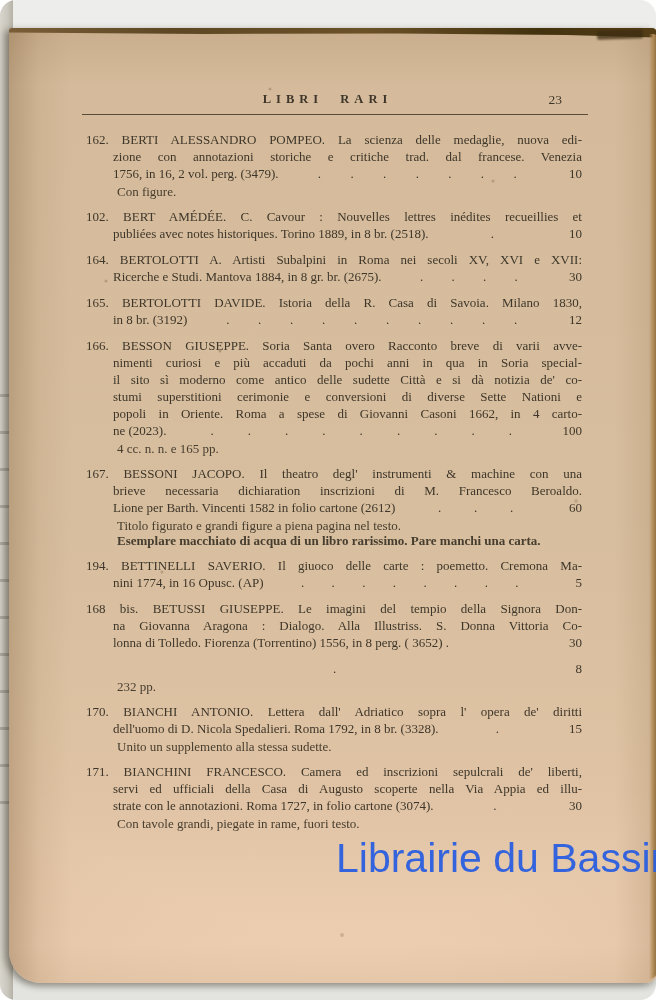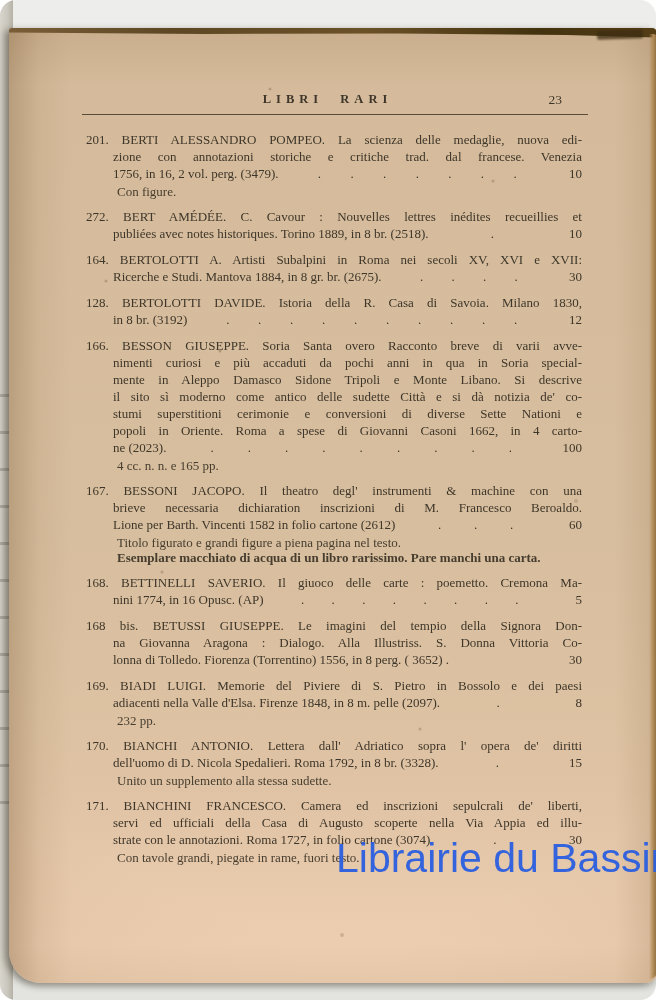--- a/index.html
+++ b/index.html
@@ -127,39 +127,39 @@
     <div class="specks"></div>
 
     <div class="content">
       <div class="header">
         <span class="title">LIBRI RARI</span>
         <span class="pagenum">23</span>
       </div>
       <div class="rule"></div>
       <div class="entries" id="entries">
           <div class="entry">
-            <div class="line j"><span class="num">201.</span> BERTI ALESSANDRO POMPEO. La scienza delle medaglie, nuova edi-</div>
+            <div class="line j"><span class="num">162.</span> BERTI ALESSANDRO POMPEO. La scienza delle medaglie, nuova edi-</div>
             <div class="line j">zione con annotazioni storiche e critiche trad. dal francese. Venezia</div>
             <div class="line last">
               <span class="ltxt">1756, in 16, 2 vol. perg. (3479).</span>
               <span class="dots">
                 <span class="dot">.</span>
                 <span class="dot">.</span>
                 <span class="dot">.</span>
                 <span class="dot">.</span>
                 <span class="dot">.</span>
                 <span class="dot">.</span>
                 <span class="dot">.</span>
               </span>
               <span class="price">10</span>
             </div>
             <div class="note">Con figure.</div>
           </div>
           <div class="entry">
-            <div class="line j"><span class="num">272.</span> BERT AMÉDÉE. C. Cavour : Nouvelles lettres inédites recueillies et</div>
+            <div class="line j"><span class="num">102.</span> BERT AMÉDÉE. C. Cavour : Nouvelles lettres inédites recueillies et</div>
             <div class="line last">
               <span class="ltxt">publiées avec notes historiques. Torino 1889, in 8 br. (2518).</span>
               <span class="dots">
                 <span class="dot">.</span>
               </span>
               <span class="price">10</span>
             </div>
           </div>
           <div class="entry">
             <div class="line j"><span class="num">164.</span> BERTOLOTTI A. Artisti Subalpini in Roma nei secoli XV, XVI e XVII:</div>
@@ -168,42 +168,41 @@
               <span class="dots">
                 <span class="dot">.</span>
                 <span class="dot">.</span>
                 <span class="dot">.</span>
                 <span class="dot">.</span>
               </span>
               <span class="price">30</span>
             </div>
           </div>
           <div class="entry">
-            <div class="line j"><span class="num">128.</span> BERTOLOTTI DAVIDE. Istoria della R. Casa di Savoia. Milano 1830,</div>
+            <div class="line j"><span class="num">165.</span> BERTOLOTTI DAVIDE. Istoria della R. Casa di Savoia. Milano 1830,</div>
             <div class="line last">
               <span class="ltxt">in 8 br. (3192)</span>
               <span class="dots">
                 <span class="dot">.</span>
                 <span class="dot">.</span>
                 <span class="dot">.</span>
                 <span class="dot">.</span>
                 <span class="dot">.</span>
                 <span class="dot">.</span>
                 <span class="dot">.</span>
                 <span class="dot">.</span>
                 <span class="dot">.</span>
                 <span class="dot">.</span>
               </span>
               <span class="price">12</span>
             </div>
           </div>
           <div class="entry">
             <div class="line j"><span class="num">166.</span> BESSON GIUSEPPE. Soria Santa overo Racconto breve di varii avve-</div>
             <div class="line j">nimenti curiosi e più accaduti da pochi anni in qua in Soria special-</div>
-            <div class="line j">mente in Aleppo Damasco Sidone Tripoli e Monte Libano. Si descrive</div>
             <div class="line j">il sito sì moderno come antico delle sudette Città e si dà notizia de' co-</div>
             <div class="line j">stumi superstitioni cerimonie e conversioni di diverse Sette Nationi e</div>
             <div class="line j">popoli in Oriente. Roma a spese di Giovanni Casoni 1662, in 4 carto-</div>
             <div class="line last">
               <span class="ltxt">ne (2023).</span>
               <span class="dots">
                 <span class="dot">.</span>
                 <span class="dot">.</span>
                 <span class="dot">.</span>
                 <span class="dot">.</span>
@@ -226,21 +225,21 @@
                 <span class="dot">.</span>
                 <span class="dot">.</span>
                 <span class="dot">.</span>
               </span>
               <span class="price">60</span>
             </div>
             <div class="note">Titolo figurato e grandi figure a piena pagina nel testo.</div>
             <div class="note">Esemplare macchiato di acqua di un libro rarissimo. Pare manchi una carta.</div>
           </div>
           <div class="entry">
-            <div class="line j"><span class="num">168.</span> BETTINELLI SAVERIO. Il giuoco delle carte : poemetto. Cremona Ma-</div>
+            <div class="line j"><span class="num">194.</span> BETTINELLI SAVERIO. Il giuoco delle carte : poemetto. Cremona Ma-</div>
             <div class="line last">
               <span class="ltxt">nini 1774, in 16 Opusc. (AP)</span>
               <span class="dots">
                 <span class="dot">.</span>
                 <span class="dot">.</span>
                 <span class="dot">.</span>
                 <span class="dot">.</span>
                 <span class="dot">.</span>
                 <span class="dot">.</span>
                 <span class="dot">.</span>
@@ -252,23 +251,21 @@
           <div class="entry">
             <div class="line j"><span class="num">168 bis.</span> BETUSSI GIUSEPPE. Le imagini del tempio della Signora Don-</div>
             <div class="line j">na Giovanna Aragona : Dialogo. Alla Illustriss. S. Donna Vittoria Co-</div>
             <div class="line last">
               <span class="ltxt">lonna di Tolledo. Fiorenza (Torrentino) 1556, in 8 perg. ( 3652) .</span>
               <span class="dots"></span>
               <span class="price">30</span>
             </div>
           </div>
           <div class="entry">
-            <div class="line j"><span class="num">169.</span> BIADI LUIGI. Memorie del Piviere di S. Pietro in Bossolo e dei paesi</div>
-            <div class="line last">
-              <span class="ltxt">adiacenti nella Valle d'Elsa. Firenze 1848, in 8 m. pelle (2097).</span>
+            <div class="line last">
               <span class="dots">
                 <span class="dot">.</span>
               </span>
               <span class="price">8</span>
             </div>
             <div class="note">232 pp.</div>
           </div>
           <div class="entry">
             <div class="line j"><span class="num">170.</span> BIANCHI ANTONIO. Lettera dall' Adriatico sopra l' opera de' diritti</div>
             <div class="line last">

